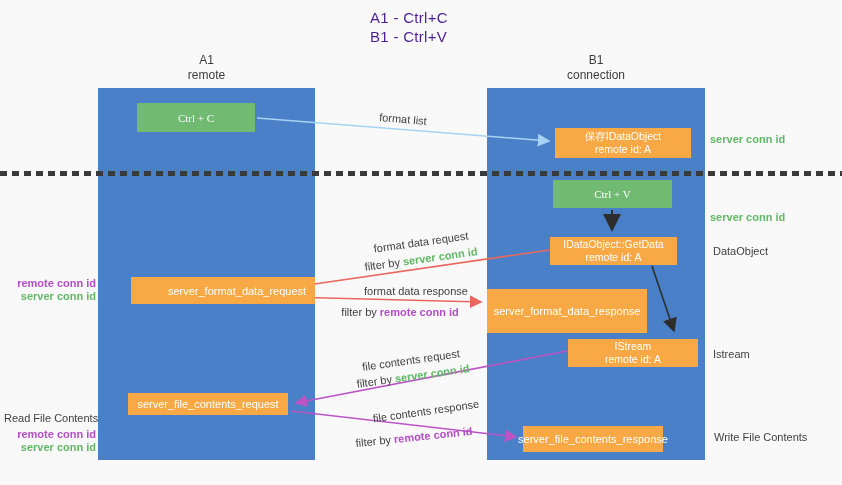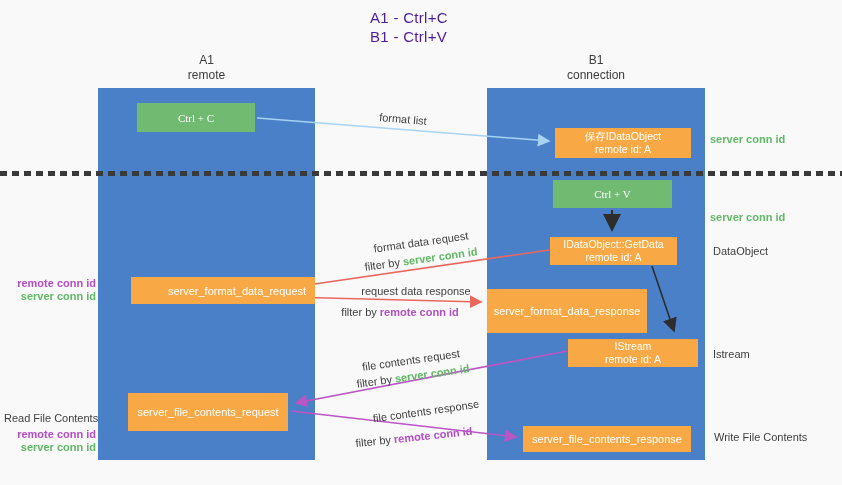--- a/index.html
+++ b/index.html
@@ -116,36 +116,36 @@
 
   <div class="box box-orange" style="left:487px;top:289px;width:160px;height:44px;">
     <div>server_format_data_response</div>
   </div>
 
   <div class="box box-orange" style="left:568px;top:339px;width:130px;height:28px;">
     <div class="l2">IStream</div>
     <div class="l2">remote id: A</div>
   </div>
 
-  <div class="box box-orange" style="left:128px;top:393px;width:160px;height:38px;">
+  <div class="box box-orange" style="left:128px;top:393px;width:160px;height:22px;">
     <div>server_file_contents_request</div>
   </div>
 
-  <div class="box box-orange" style="left:523px;top:426px;width:168px;height:26px;text-align:center;">
+  <div class="box box-orange" style="left:523px;top:426px;width:140px;height:26px;text-align:center;">
     <div>server_file_contents_response</div>
   </div>
 
   <div class="flow-label" style="left:403px;top:119px;transform:translate(-50%,-50%) rotate(5deg);">format list</div>
 
   <div class="flow-label" style="left:421px;top:242px;transform:translate(-50%,-50%) rotate(-8deg);">format data request</div>
   <div class="flow-label" style="left:421px;top:259px;transform:translate(-50%,-50%) rotate(-8deg);">
     <span>filter by </span><span class="t-green">server conn id</span>
   </div>
 
-  <div class="flow-label" style="left:416px;top:291px;transform:translate(-50%,-50%);">request data response</div>
+  <div class="flow-label" style="left:416px;top:291px;transform:translate(-50%,-50%);">format data response</div>
   <div class="flow-label" style="left:400px;top:312px;transform:translate(-50%,-50%);">
     <span>filter by </span><span class="t-purple">remote conn id</span>
   </div>
 
   <div class="flow-label" style="left:411px;top:360px;transform:translate(-50%,-50%) rotate(-8deg);">file contents request</div>
   <div class="flow-label" style="left:413px;top:376px;transform:translate(-50%,-50%) rotate(-8deg);">
     <span>filter by </span><span class="t-green">server conn id</span>
   </div>
 
   <div class="flow-label" style="left:426px;top:411px;transform:translate(-50%,-50%) rotate(-8deg);">file contents response</div>

